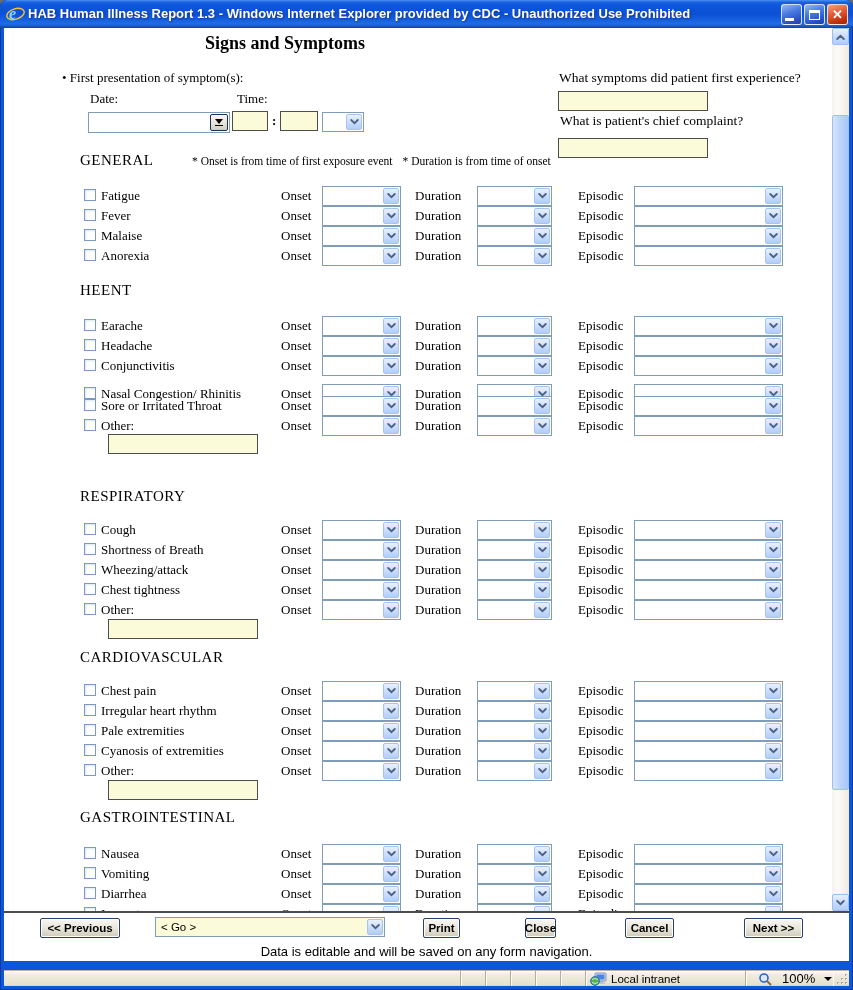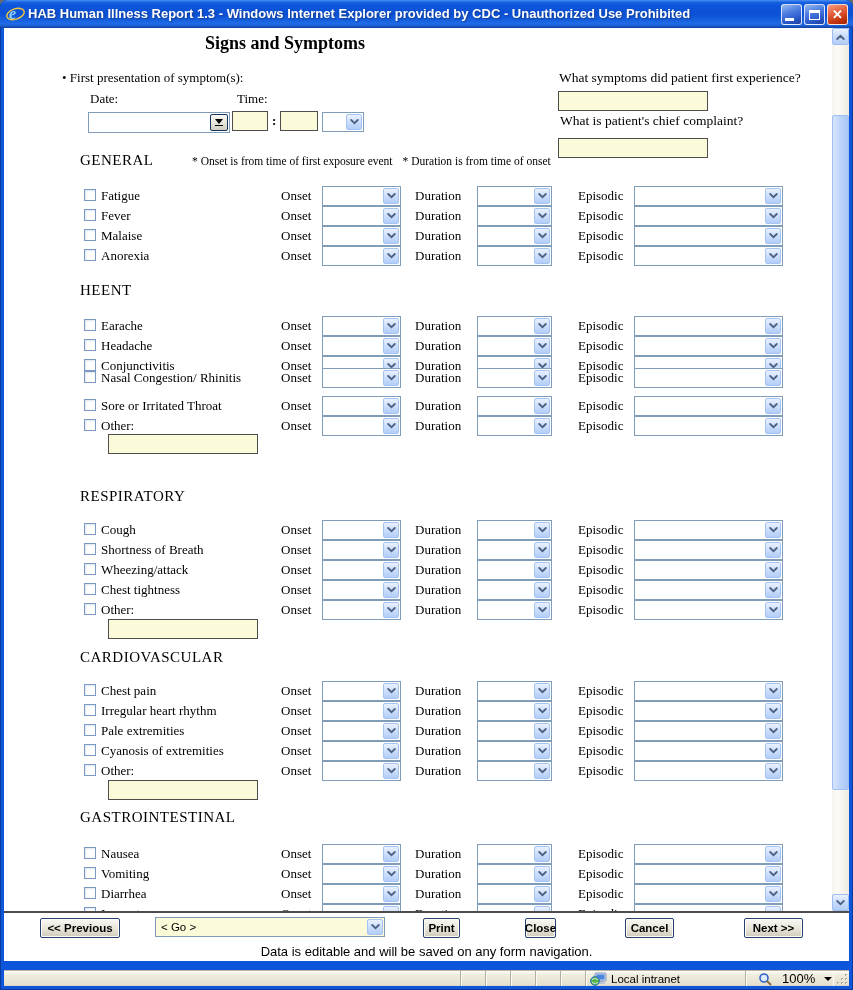--- a/index.html
+++ b/index.html
@@ -327,21 +327,21 @@
           </div>
           <span class="rl rl-epi">Episodic</span>
           <div class="xp-select sel-epi">
             <span class="sel-btn">
               <svg width="9" height="6" viewBox="0 0 9 6">
                 <path d="M1.2 1 L4.5 4.2 L7.8 1" fill="none" stroke="#4d6185" stroke-width="1.8" stroke-linecap="round"></path>
               </svg>
             </span>
           </div>
         </div>
-        <div class="sym-row" style="top: 340px; padding-left: 24px;">
+        <div class="sym-row" style="top: 356px; padding-left: 24px;">
           <span class="cb"></span>
           <span class="sym-label">Nasal Congestion/ Rhinitis</span>
           <span class="rl rl-onset">Onset</span>
           <div class="xp-select sel-onset">
             <span class="sel-btn">
               <svg width="9" height="6" viewBox="0 0 9 6">
                 <path d="M1.2 1 L4.5 4.2 L7.8 1" fill="none" stroke="#4d6185" stroke-width="1.8" stroke-linecap="round"></path>
               </svg>
             </span>
           </div>

